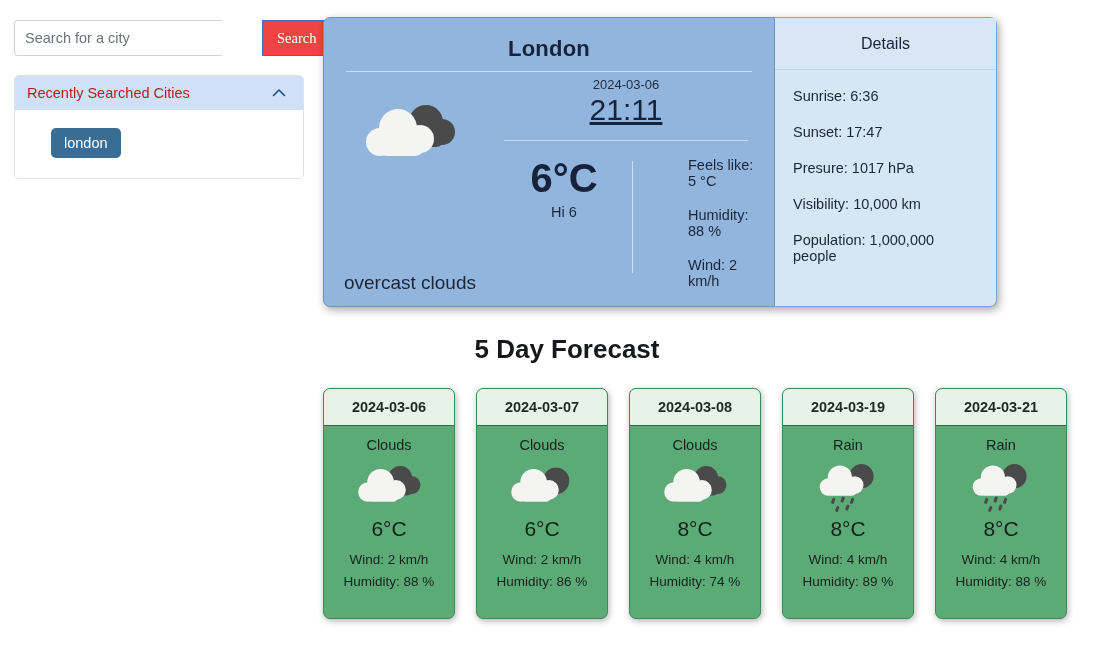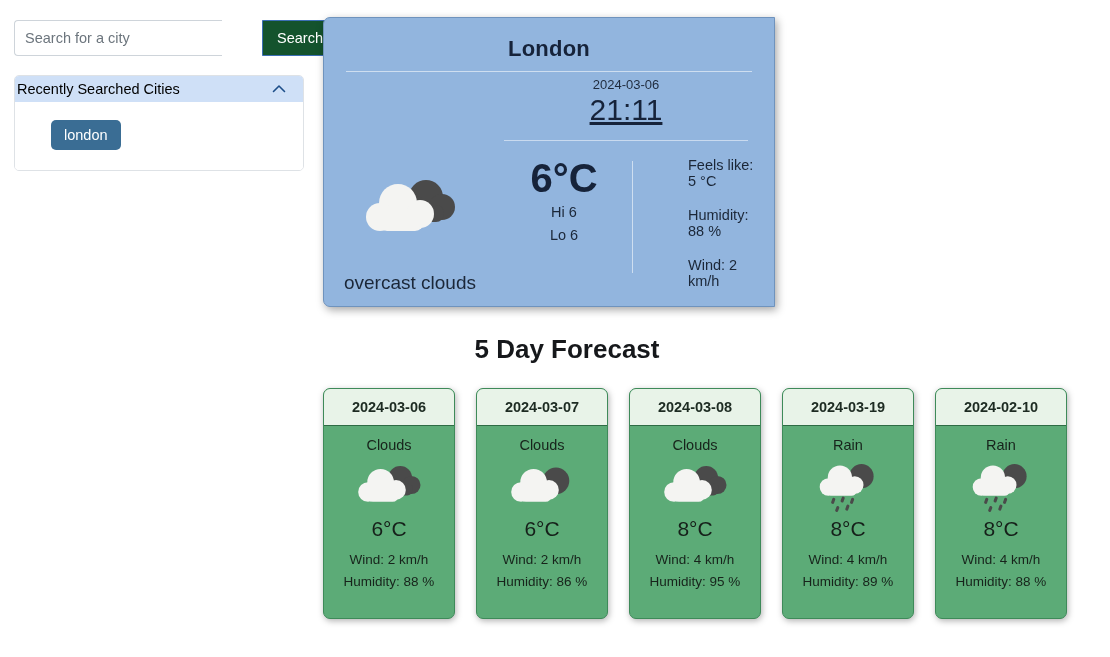--- a/index.html
+++ b/index.html
@@ -22,37 +22,37 @@
     border: 1px solid #ced4da; border-right: none;
     border-radius: 4px 0 0 4px;
     padding: 0 10px;
     font-family: "Liberation Sans", sans-serif;
     font-size: 14.5px; color: #212529;
     background: #fff; outline: none;
   }
   .search-input::placeholder { color: #6c757d; }
   .search-btn {
     flex: 0 0 auto; height: 36px; padding: 5px 14px;
-    background: #14532d; color: #fff;
+    background: #ef4444; color: #fff;
     border: 1px solid #3c6fb5; border-radius: 0 4px 4px 0;
-    font-family: Liberation Sans, sans-serif;
+    font-family: Liberation Serif, serif;
     font-size: 14.5px; cursor: pointer;
     display: flex; align-items: center; justify-content: center;
   }
 
   .recent-panel {
     margin-top: 19px; width: 290px;
     border: 1px solid #dee2e6; border-radius: 5px;
     background: #fff; overflow: hidden;
   }
   .recent-head {
-    height: 26px; background: #cfe0f7;
+    height: 34px; background: #cfe0f7;
     display: flex; align-items: center; justify-content: space-between;
-    padding: 0 16px 0 2px;
-    color: #000000; font-size: 14.5px;
+    padding: 0 16px 0 12px;
+    color: #b91c1c; font-size: 14.5px;
     cursor: pointer;
   }
   .chev { width: 16px; height: 16px; display: block; }
   .recent-body { padding: 18px 0 20px 36px; background: #fff; }
   .city-chip {
     display: inline-block; background: #3a6d94; color: #fff;
     border: none; border-radius: 5px;
     padding: 7px 13px; font-size: 14.5px;
     font-family: "Liberation Sans", sans-serif; cursor: pointer;
   }
@@ -72,21 +72,21 @@
     position: relative;
   }
   .main-title {
     text-align: center; font-size: 22px; font-weight: bold;
     color: #16233a; padding-top: 18px; letter-spacing: .2px;
   }
   .hr-soft { height: 1px; background: rgba(255,255,255,.55); margin: 9px 22px 0 22px; }
   .main-body { display: flex; height: 225px; }
   .main-left {
     width: 172px; display: flex; flex-direction: column;
-    align-items: center; justify-content: flex-end; padding-top: 20px;
+    align-items: center; justify-content: space-between; padding-top: 20px;
   }
   .cond-text {
     margin-top: 18px; text-align: center; font-size: 19px;
     color: #1b2738; line-height: 1.45;
   }
   .main-right { flex: 1; padding: 0 18px 0 0; }
   .date-line { text-align: center; font-size: 13px; color: #1f2b3d; margin-top: 5px; }
   .time-line { text-align: center; font-size: 30px; color: #16233a; margin-top: 1px; line-height: 1.1; text-decoration: underline; }
   .hr-soft2 { height: 1px; background: rgba(255,255,255,.5); margin: 14px 8px 0 8px; }
   .readings { display: flex; margin-top: 16px; }
@@ -206,34 +206,43 @@
         <div class="main-right">
           <div class="date-line">2024-03-06</div>
           <div class="time-line">21:11</div>
           <div class="hr-soft2"></div>
 
           <div class="readings">
             <div class="temp-col">
               <div class="temp-big">6°C</div>
               <div class="hilo">
                 <div>Hi 6</div>
-                <div>Lo 6</div>
               </div>
             </div>
             <div class="vdiv"></div>
             <div class="stats-col">
               <div class="stat">Feels like: 5 °C</div>
               <div class="stat">Humidity: 88 %</div>
               <div class="stat">Wind: 2 km/h</div>
             </div>
           </div>
         </div>
       </div>
     </div>
 
+    <div class="details-card">
+      <div class="details-head">Details</div>
+      <div class="details-body">
+        <div class="detail-row">Sunrise: 6:36</div>
+        <div class="detail-row">Sunset: 17:47</div>
+        <div class="detail-row">Presure: 1017 hPa</div>
+        <div class="detail-row">Visibility: 10,000 km</div>
+        <div class="detail-row">Population: 1,000,000 people</div>
+      </div>
+    </div>
   </div>
 
   <div class="forecast-title">5 Day Forecast</div>
 
   <div class="forecast-row">
 
     <div class="fc-card">
       <div class="fc-head">2024-03-06</div>
       <div class="fc-body">
         <div class="fc-cond">Clouds</div>
@@ -300,21 +309,21 @@
               <circle cx="40" cy="36" r="19"></circle>
                 <circle cx="62" cy="47" r="14"></circle>
               <circle cx="22" cy="50" r="14"></circle>
                 <rect x="20" y="46" width="46" height="18" rx="9"></rect>
             </g>
           </svg>
         </div>
         <div class="fc-temp">8°C</div>
         <div class="fc-meta">
           <div>Wind: 4 km/h</div>
-          <div>Humidity: 95 %</div>
+          <div>Humidity: 74 %</div>
         </div>
       </div>
     </div>
 
     <div class="fc-card">
       <div class="fc-head">2024-03-19</div>
       <div class="fc-body">
         <div class="fc-cond">Rain</div>
         <div class="fc-icon">
           <svg width="76" height="58" viewBox="0 0 104 86" aria-hidden="true">
@@ -336,21 +345,21 @@
         </div>
         <div class="fc-temp">8°C</div>
         <div class="fc-meta">
           <div>Wind: 4 km/h</div>
           <div>Humidity: 89 %</div>
         </div>
       </div>
     </div>
 
     <div class="fc-card">
-      <div class="fc-head">2024-02-10</div>
+      <div class="fc-head">2024-03-21</div>
       <div class="fc-body">
         <div class="fc-cond">Rain</div>
         <div class="fc-icon">
           <svg width="76" height="58" viewBox="0 0 104 86" aria-hidden="true">
             <circle cx="72" cy="30" r="18" fill="#4a4a4a"></circle>
             <g fill="#f4f4f2">
               <circle cx="40" cy="32" r="18"></circle>
                 <circle cx="62" cy="43" r="13"></circle>
               <circle cx="23" cy="46" r="13"></circle>
                 <rect x="21" y="42" width="44" height="17" rx="8"></rect>

